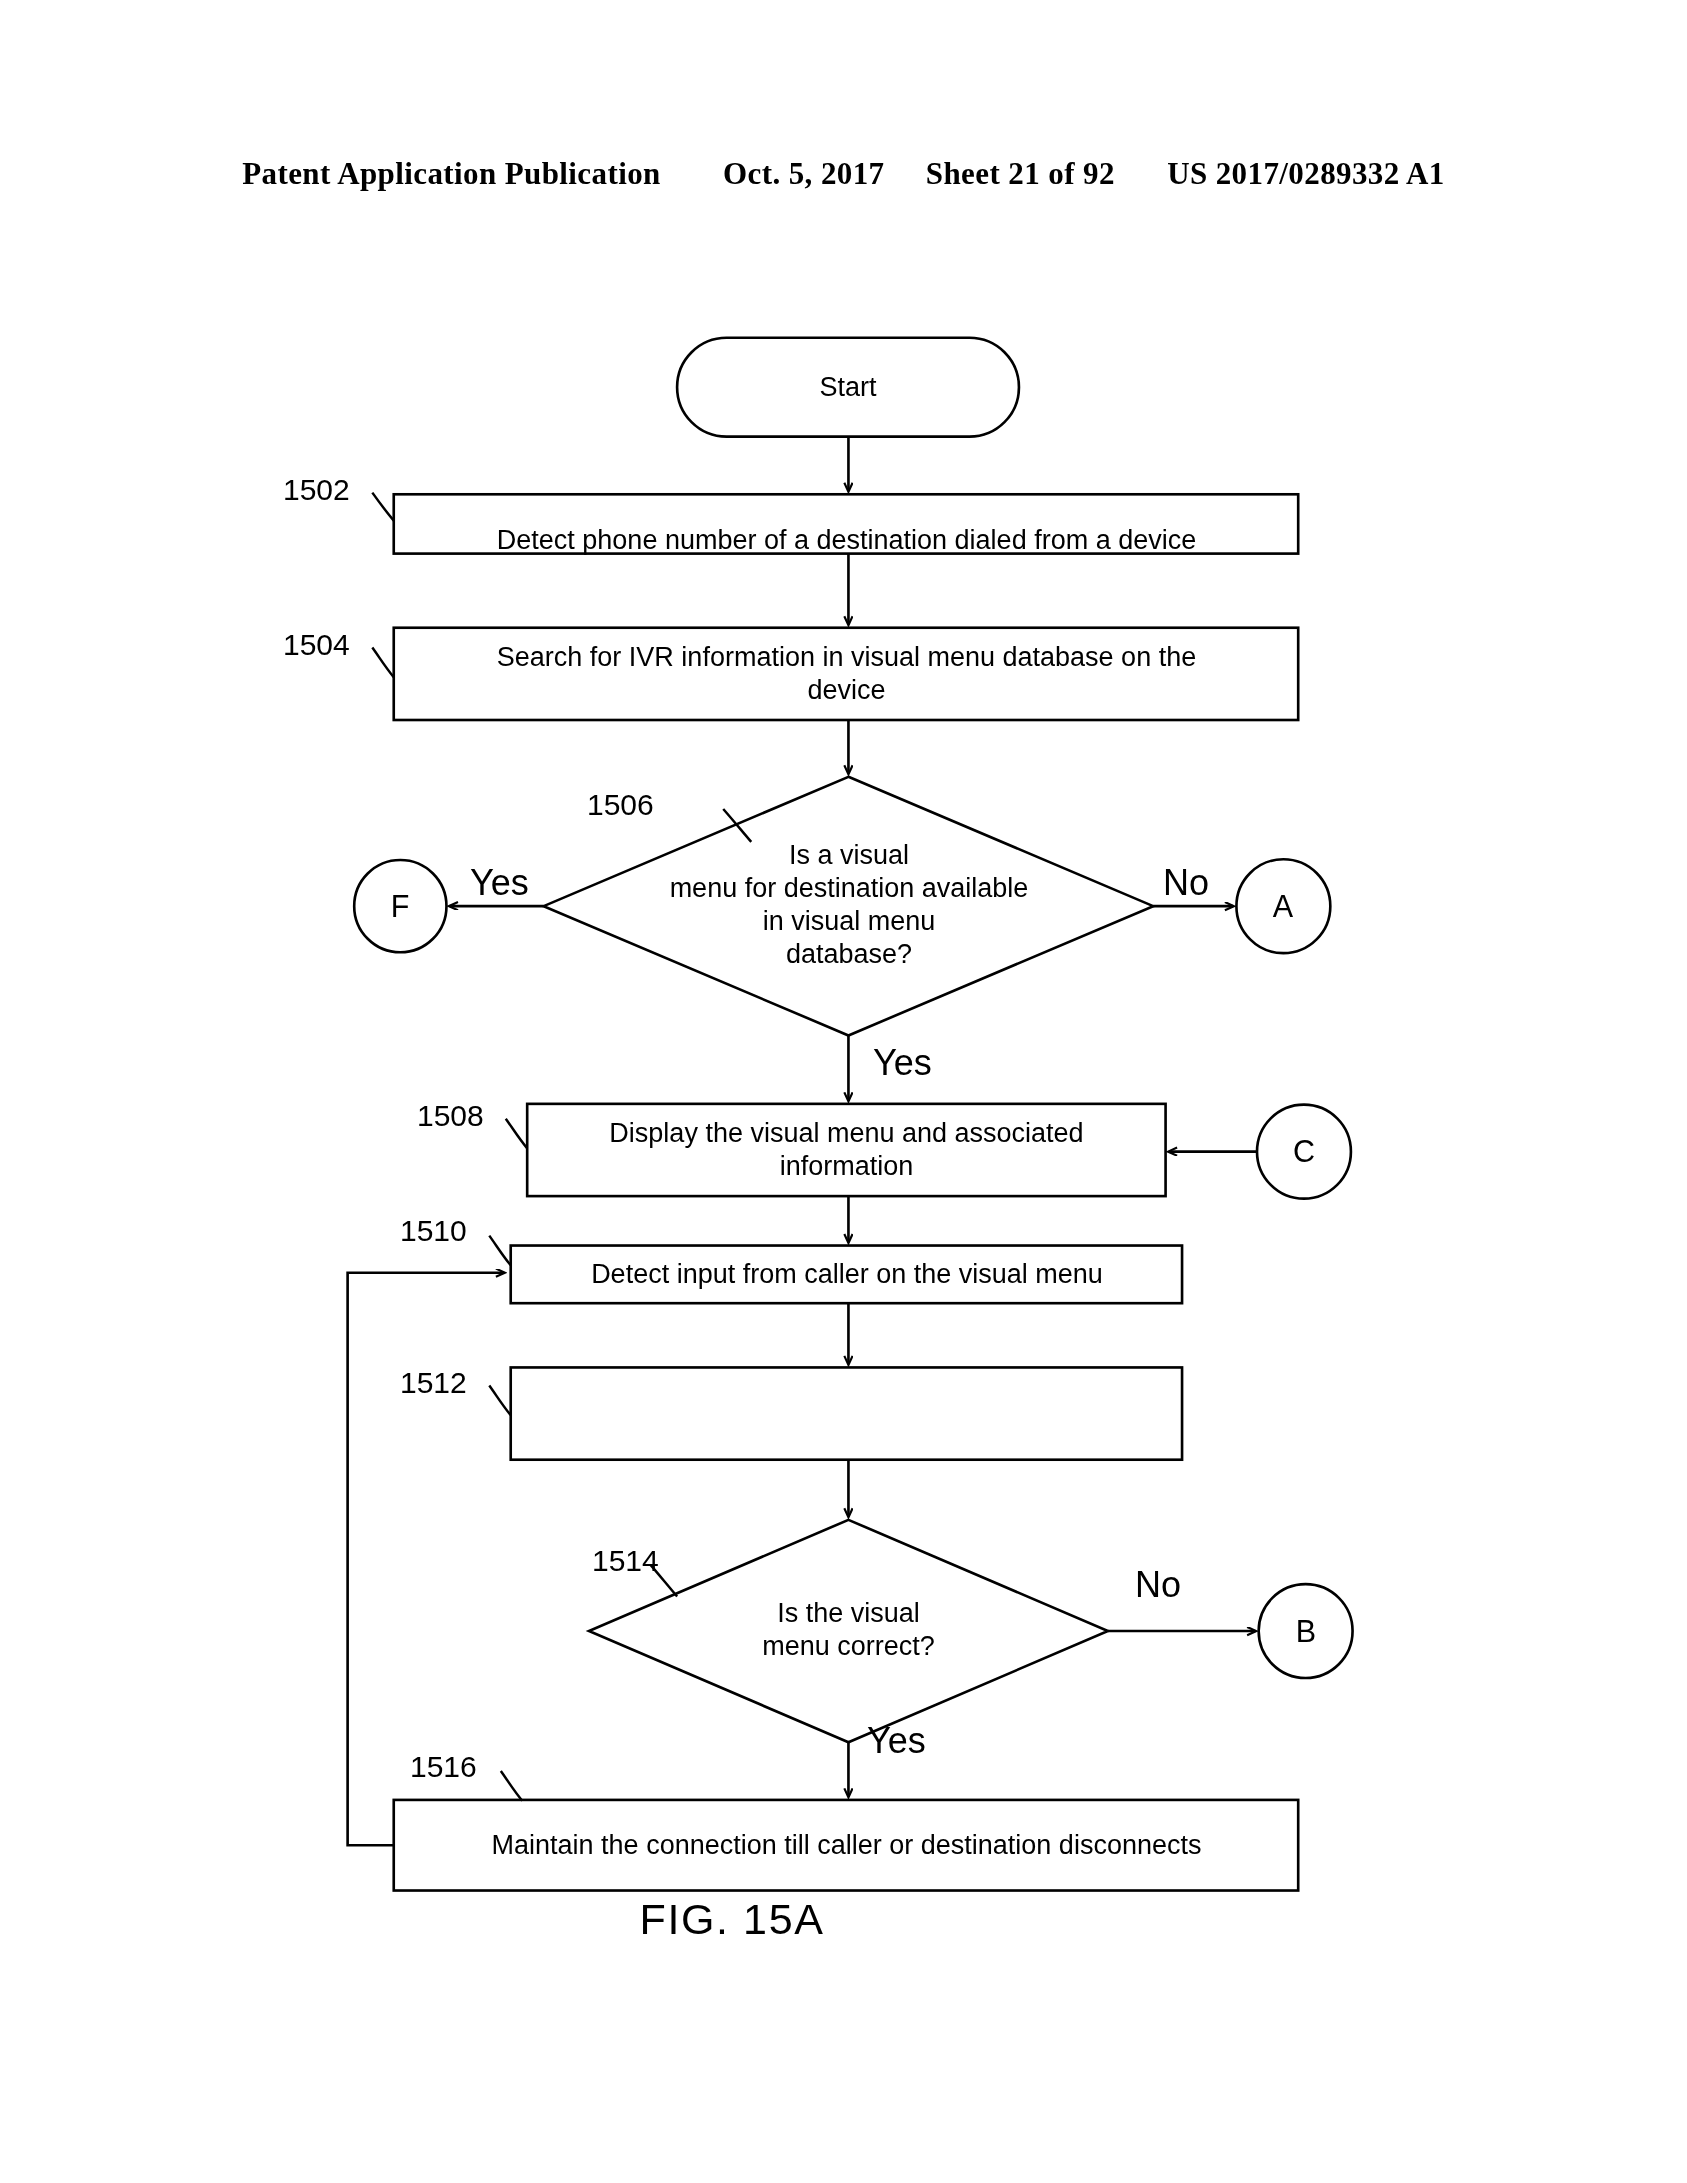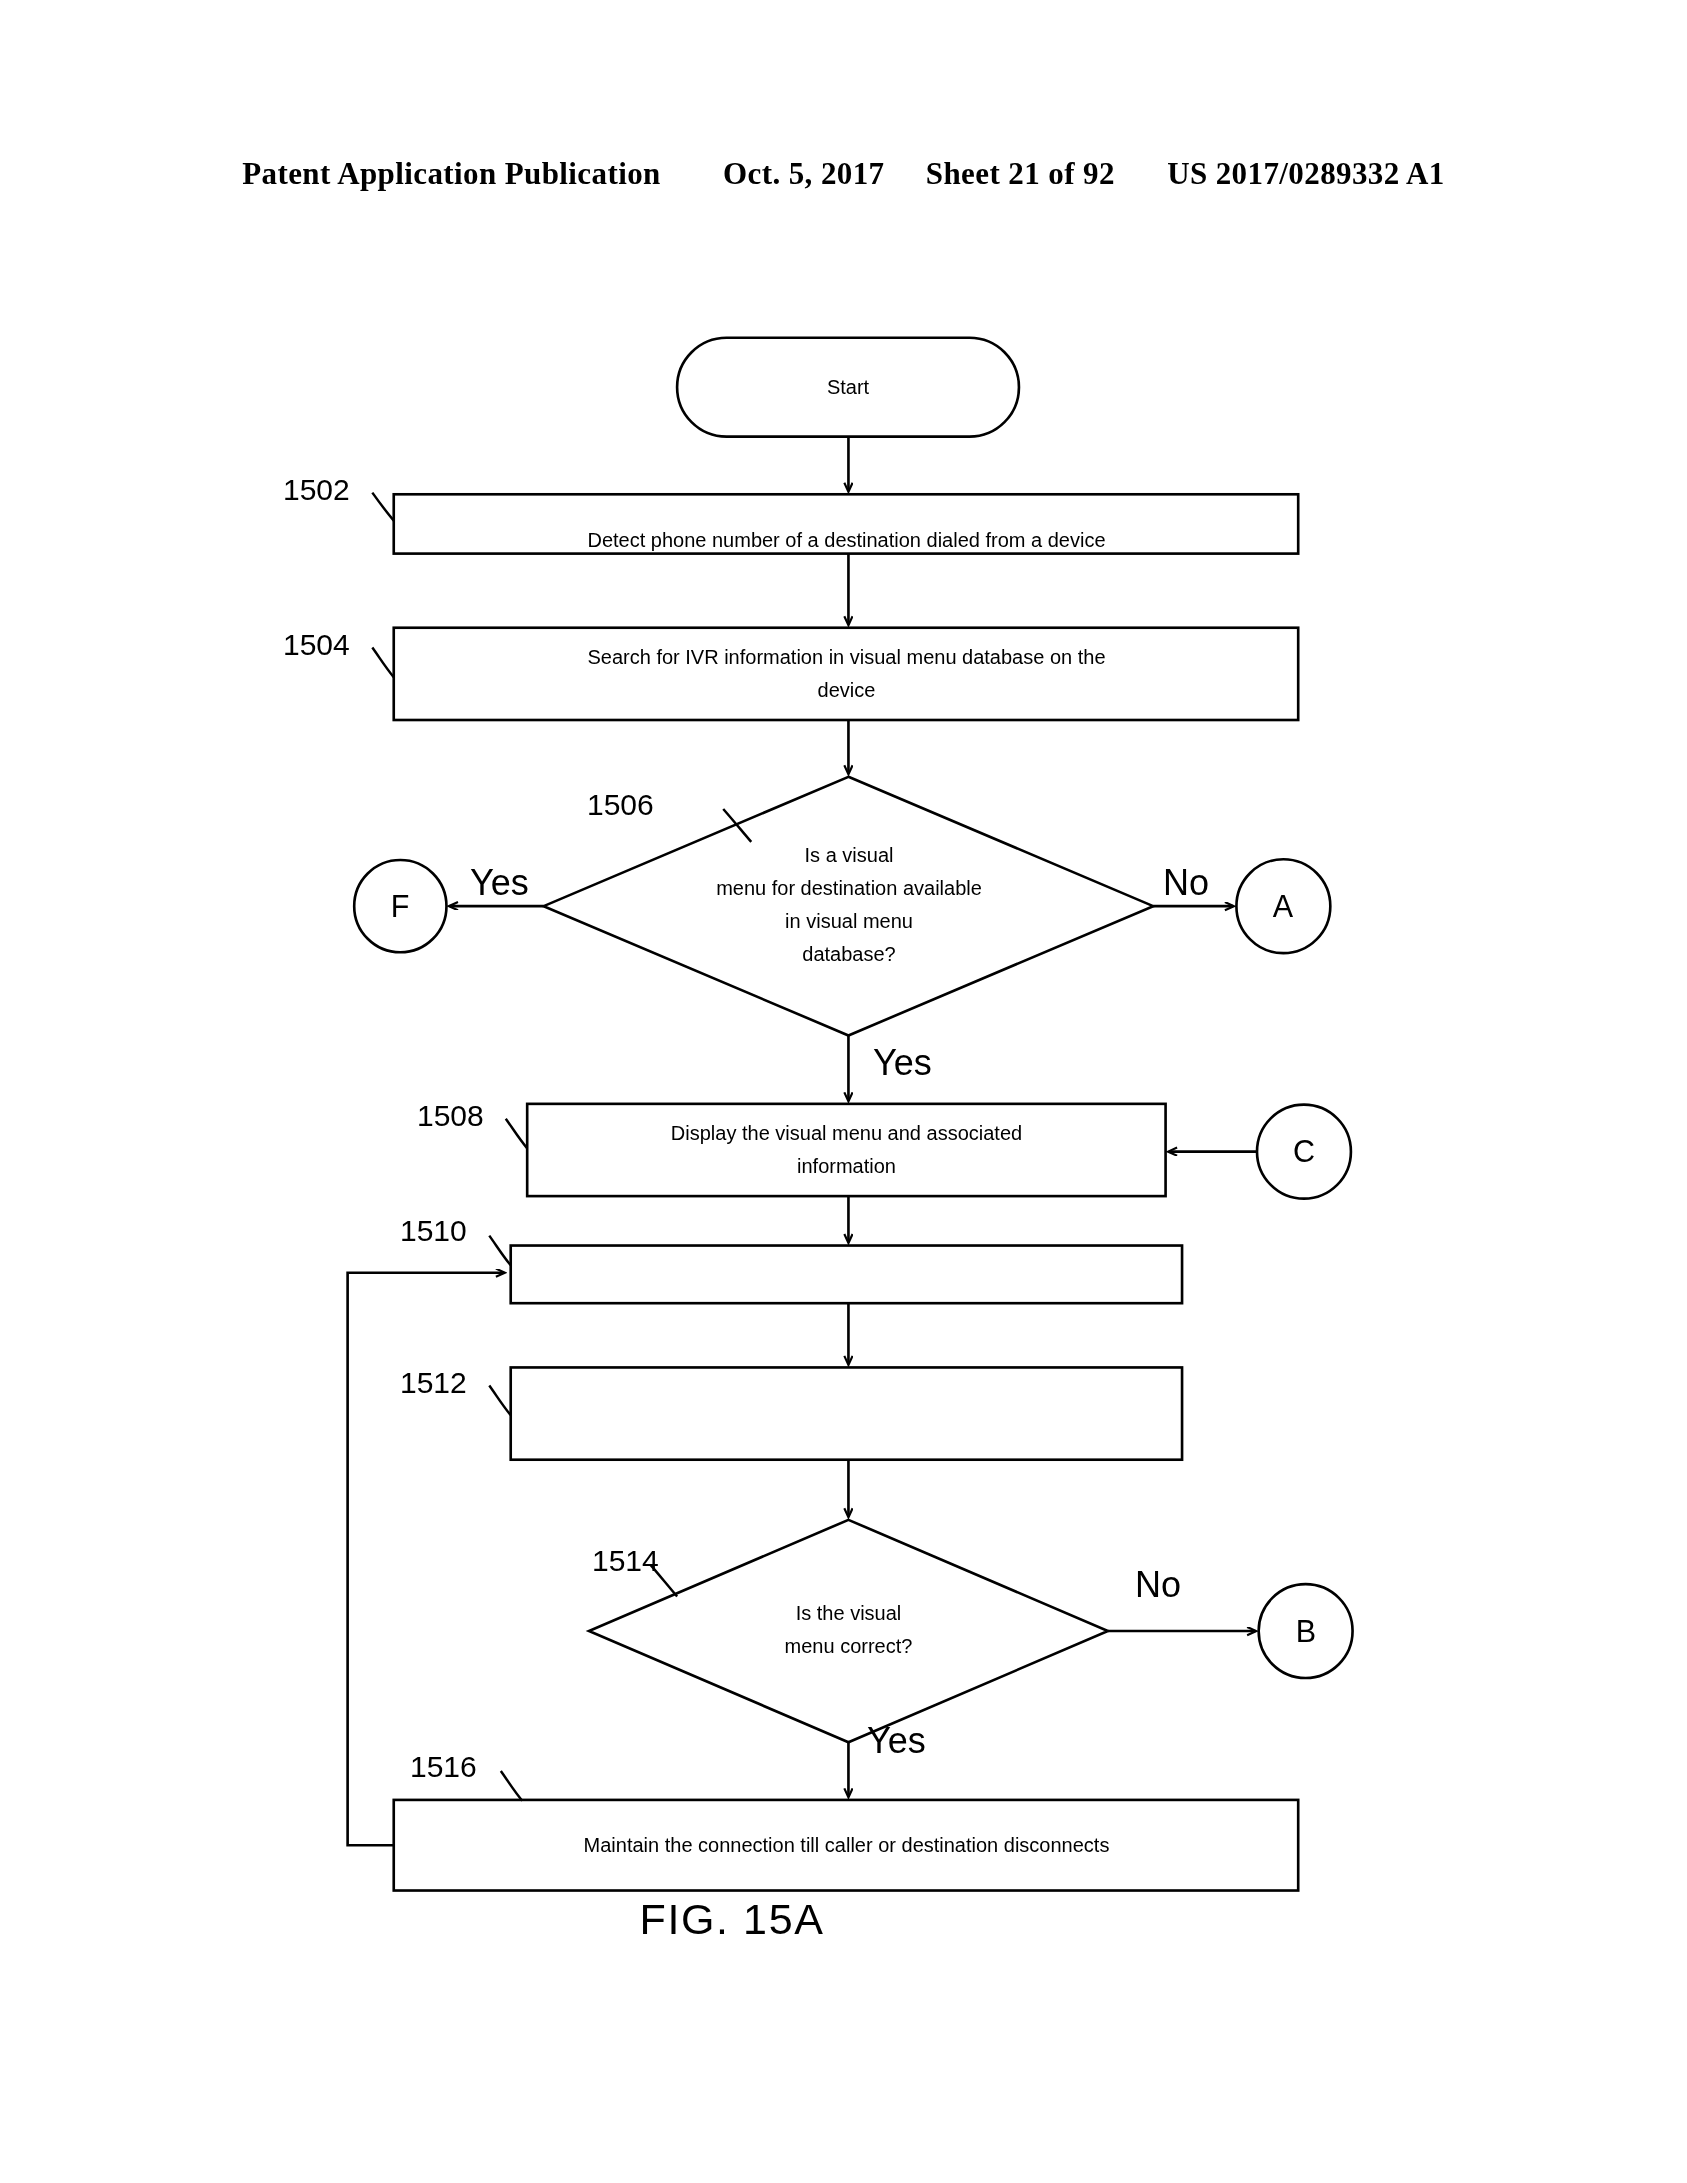--- a/index.html
+++ b/index.html
@@ -59,21 +59,21 @@
     stroke: #000000;
     stroke-width: 3.0;
     fill: none;
   }
 
   
   .node-text {
     position: absolute;
     text-align: center;
     font-family: "Liberation Sans", sans-serif;
-    font-size: 20px;
+    font-size: 27px;
     line-height: 33px;
     color: #000;
     white-space: pre-line;
   }
   .conn-letter {
     position: absolute;
     text-align: center;
     font-family: "Liberation Sans", sans-serif;
     font-size: 30.5px;
     color: #000;
@@ -194,20 +194,21 @@
 menu for destination available
 in visual menu
 database?</div>
 
   <div class="node-text" style="left:404px; top:641px; width:885px;">Search for IVR information in visual menu database on the
 device</div>
 
   <div class="node-text" style="left:537px; top:1117px; width:619px;">Display the visual menu and associated
 information</div>
 
+  <div class="node-text" style="left:521px; top:1258px; width:652px;">Detect input from caller on the visual menu</div>
 
 
   <div class="node-text" style="left:651px; top:1597px; width:395px;">Is the visual
 menu correct?</div>
 
   <div class="node-text" style="left:404px; top:1829px; width:885px;">Maintain the connection till caller or destination disconnects</div>
 
   <div class="conn-letter" style="left:359px; top:889px; width:82px;">F</div>
   <div class="conn-letter" style="left:1242px; top:889px; width:82px;">A</div>
   <div class="conn-letter" style="left:1263px; top:1134px; width:82px;">C</div>

